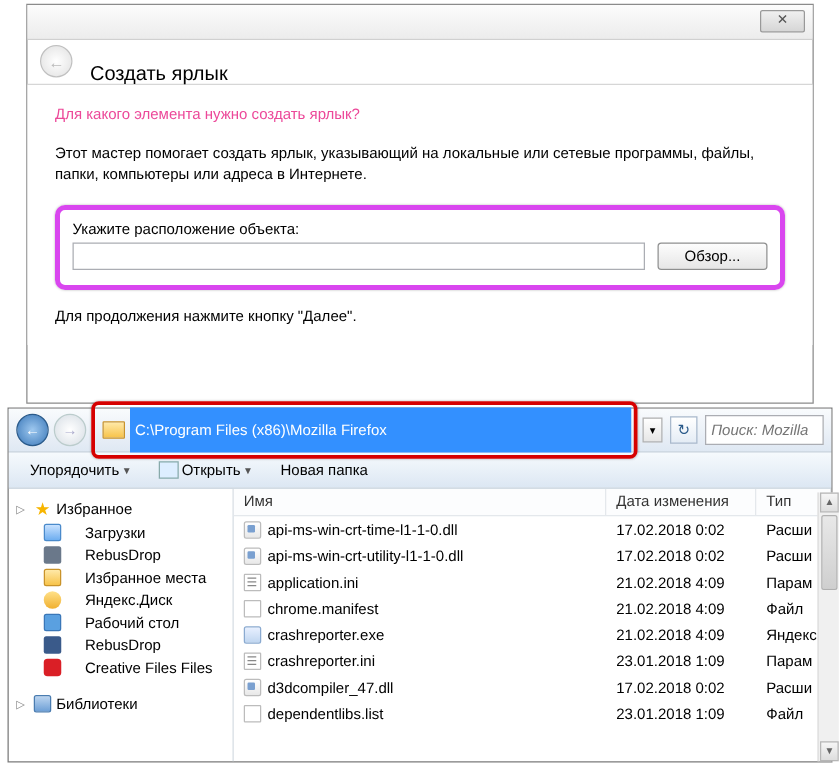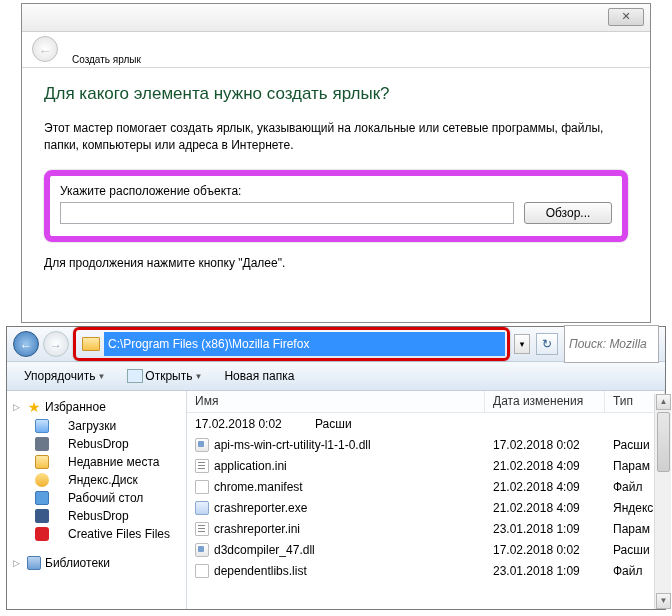--- a/index.html
+++ b/index.html
@@ -4,44 +4,44 @@
 <style>
 * { box-sizing: border-box; margin: 0; padding: 0; }
 body { font-family: "Segoe UI", Tahoma, sans-serif; font-size: 12px; background: #fff; width: 672px; height: 616px; overflow: hidden; color: #000; }
 
 
 .wiz { position: absolute; left: 21px; top: 3px; width: 630px; height: 320px; background: #fff; border: 1px solid #8b8b8b; }
 .wiz-top { height: 28px; background: linear-gradient(#fcfcfc,#ececec); border-bottom: 1px solid #d0d0d0; position: relative; }
 .close-btn { position: absolute; right: 6px; top: 4px; width: 36px; height: 18px; background: linear-gradient(#f0f0f0,#d6d6d6); border: 1px solid #999; border-radius: 2px; text-align: center; line-height: 14px; font-size: 11px; color: #555; }
 .wiz-hdr { height: 36px; padding-left: 50px; position: relative; display: flex; align-items: center; border-bottom: 1px solid #d6d6d6; }
 .back-circle { position: absolute; left: 10px; top: 4px; width: 26px; height: 26px; border-radius: 50%; background: radial-gradient(#fff,#e0e0e0); border: 1px solid #c0c0c0; display: flex; align-items: center; justify-content: center; color: #bbb; font-size: 13px; }
-.wiz-title { font-size: 10px; margin-top: 20px; }
+.wiz-title { font-size: 16px; margin-top: 20px; }
 .wiz-body { padding: 16px 22px; background: #fff; }
-.q { color: #14532d; font-size: 17px; margin-bottom: 16px; }
+.q { color: #ec4899; font-size: 12px; margin-bottom: 16px; }
 .desc { font-size: 12px; line-height: 1.4; margin-bottom: 16px; }
 
-.red-box1 { border: 6px solid #d946ef; border-radius: 8px; padding: 8px 10px 12px 10px; box-shadow: 0 0 2px rgba(0,0,0,.3); }
+.red-box1 { border: 4px solid #d946ef; border-radius: 8px; padding: 8px 10px 12px 10px; box-shadow: 0 0 2px rgba(0,0,0,.3); }
 .lbl { font-size: 12px; margin-bottom: 4px; }
 .row1 { display: flex; align-items: flex-end; gap: 10px; }
 .txt-in { flex: 1; height: 22px; border: 1px solid #abadb3; background: #fff; padding: 2px 4px; font-size: 12px; }
 .browse { width: 88px; height: 22px; background: linear-gradient(#fdfdfd,#e6e6e6); border: 1px solid #8e8f8f; border-radius: 3px; font-size: 12px; }
 
 .cont { margin-top: 14px; font-size: 12px; }
 
 
 .exp { position: absolute; left: 6px; top: 326px; width: 660px; height: 284px; background: #fff; border: 1px solid #7a7a7a; }
 .addr { height: 34px; background: linear-gradient(#f9fbfd,#dfe8f3); display: flex; align-items: center; padding: 0 6px; gap: 4px; }
 .nav-btn { width: 26px; height: 26px; border-radius: 50%; background: radial-gradient(#9ec8ef,#3a77b8); border: 1px solid #2a5a8a; display: flex; align-items: center; justify-content: center; color: #fff; font-size: 12px; }
 .nav-btn.fwd { background: radial-gradient(#fff,#d6dde4); color: #aac; border-color: #bcc; }
 .red-box2 { border: 3px solid #d60000; border-radius: 6px; padding: 2px; flex: 1; display: flex; align-items: center; box-shadow: 0 0 2px rgba(0,0,0,.3); }
 .folder-ic { width: 18px; height: 14px; background: linear-gradient(#ffe9a8,#f7c34a); border: 1px solid #c9932a; border-radius: 1px; margin: 0 4px; }
-.addr-in { flex: 1; height: 24px; border: none; background: #3390ff; color: #fff; padding: 1px 4px; font-size: 12px; }
+.addr-in { flex: 1; height: 36px; border: none; background: #3390ff; color: #fff; padding: 1px 4px; font-size: 12px; }
 .addr-drop { width: 16px; height: 20px; border: 1px solid #b0b0b0; background: linear-gradient(#fff,#e6e6e6); text-align: center; line-height: 18px; font-size: 9px; }
 .refr { width: 22px; height: 22px; border: 1px solid #a9b9cc; background: linear-gradient(#fff,#e4ecf5); margin-left: 2px; text-align: center; line-height: 20px; color: #2a5a8a; font-size: 12px; }
-.srch { width: 95px; height: 38px; border: 1px solid #abadb3; background: #fff; padding: 2px 4px; font-size: 12px; font-style: italic; color: #701a75; margin-left: 2px; }
+.srch { width: 95px; height: 24px; border: 1px solid #abadb3; background: #fff; padding: 2px 4px; font-size: 12px; font-style: italic; color: #701a75; margin-left: 2px; }
 
 .tool { height: 30px; background: linear-gradient(#f6fafd,#dce7f3); border-top: 1px solid #c2ceda; border-bottom: 1px solid #c2ceda; display: flex; align-items: center; padding: 0 8px; gap: 4px; }
 .tbtn { padding: 3px 8px; font-size: 12px; background: transparent; border: 1px solid transparent; border-radius: 2px; display: flex; align-items: center; gap: 2px; }
 .tdd { font-size: 8px; color: #555; }
 .tico { width: 16px; height: 14px; border: 1px solid #8aa; background: #def; display: inline-block; }
 
 .exp-body { display: flex; height: calc(100% - 64px); }
 .side { width: 180px; border-right: 1px solid #d6dde4; padding: 6px 4px; overflow: hidden; }
 .side-grp { font-size: 12px; }
 .sg-hdr { display: flex; align-items: center; gap: 4px; padding: 3px 2px; }
@@ -143,21 +143,21 @@
             <div class="side-item">
               <span class="si-ic ic-dl"></span>
               <span>Загрузки</span>
             </div>
             <div class="side-item">
               <span class="si-ic ic-rebus"></span>
               <span>RebusDrop</span>
             </div>
             <div class="side-item">
               <span class="si-ic ic-recent"></span>
-              <span>Недавние места</span>
+              <span>Избранное места</span>
             </div>
             <div class="side-item">
               <span class="si-ic ic-yd"></span>
               <span>Яндекс.Диск</span>
             </div>
             <div class="side-item">
               <span class="si-ic ic-desk"></span>
               <span>Рабочий стол</span>
             </div>
             <div class="side-item">
@@ -180,20 +180,24 @@
       </div>
     </div>
     <div class="files">
       <div class="fcols">
         <div class="fcol n">Имя</div>
         <div class="fcol d">Дата изменения</div>
         <div class="fcol t">Тип</div>
       </div>
       <div id="file-rows">
           <div class="frow">
+            <div class="fcell n">
+              <span class="fic fic-dll"></span>
+              <span>api-ms-win-crt-time-l1-1-0.dll</span>
+            </div>
             <div class="fcell d">17.02.2018 0:02</div>
             <div class="fcell t">Расши</div>
           </div>
           <div class="frow">
             <div class="fcell n">
               <span class="fic fic-dll"></span>
               <span>api-ms-win-crt-utility-l1-1-0.dll</span>
             </div>
             <div class="fcell d">17.02.2018 0:02</div>
             <div class="fcell t">Расши</div>

